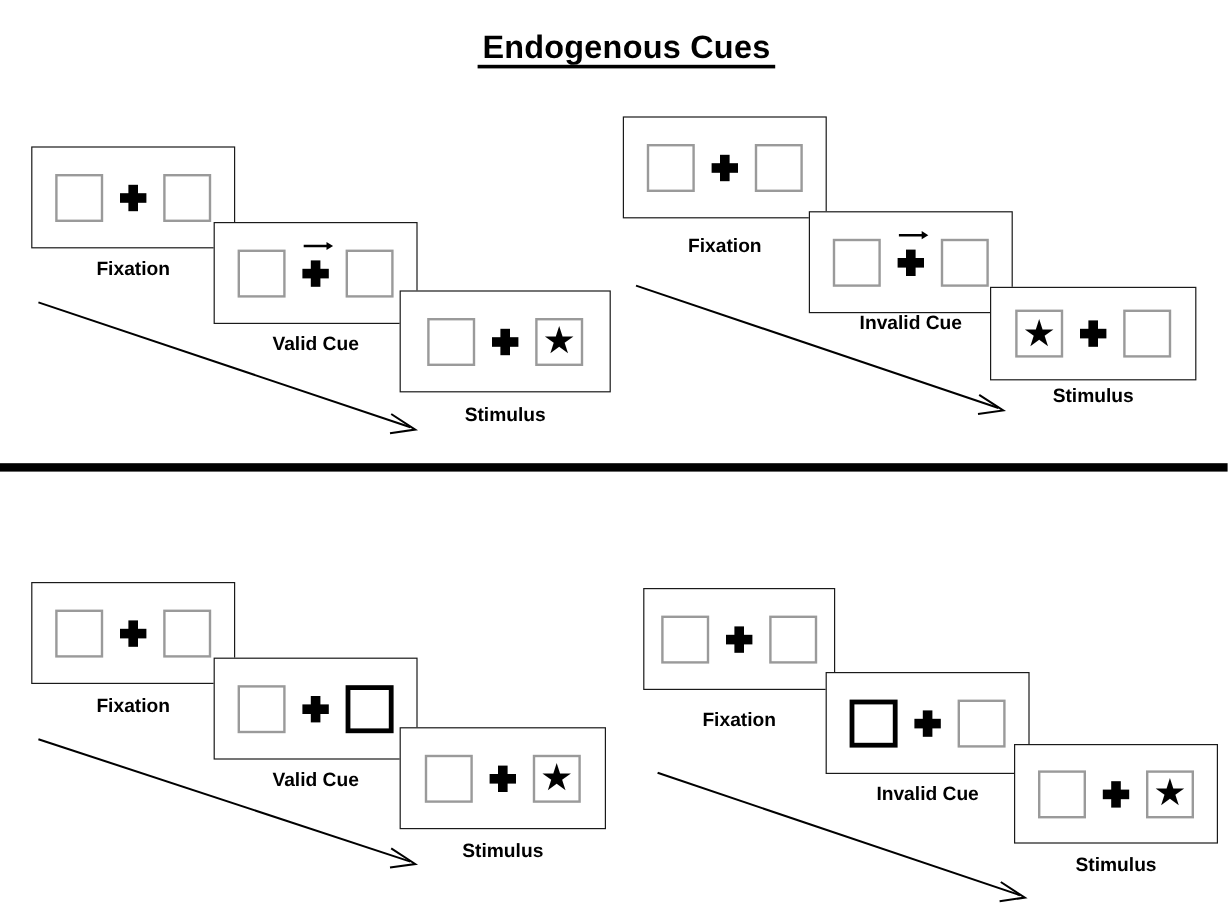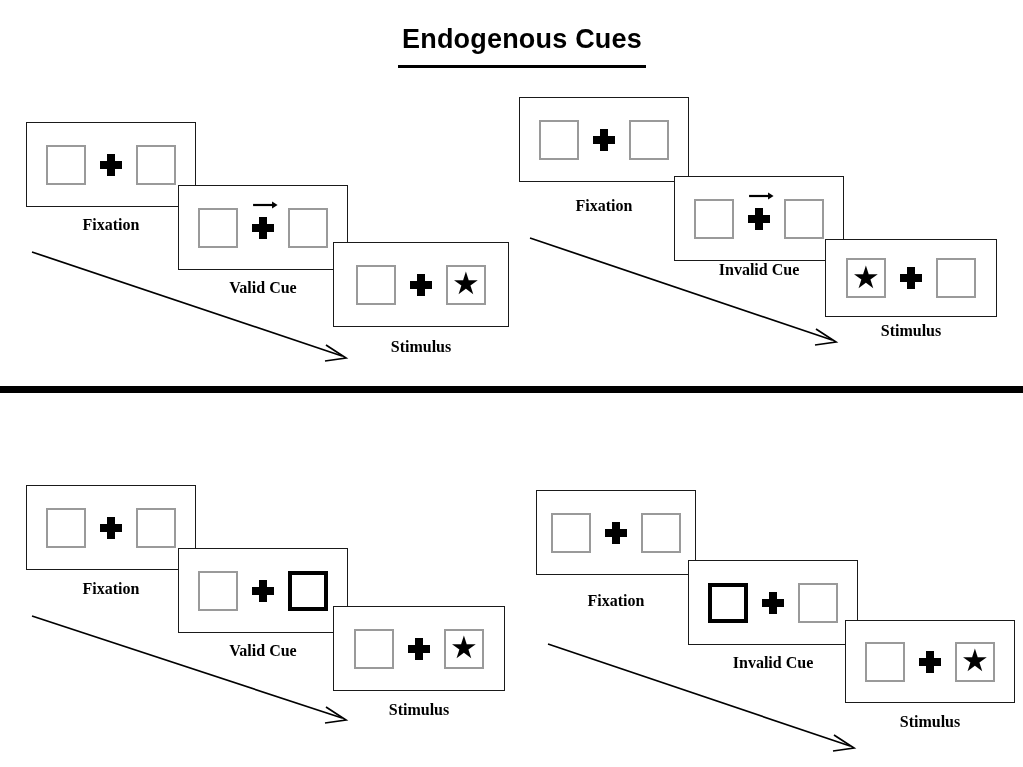--- a/index.html
+++ b/index.html
@@ -14,21 +14,21 @@
   #stage{position:absolute;left:0;top:0;width:1023px;height:767px;}
 
   .section-title{
     position:absolute;
     font-size:27px;
     font-weight:bold;
     letter-spacing:0.2px;
     text-align:center;
     white-space:nowrap;
     border-bottom:3px solid #000;
-    padding-bottom:12px;
+    padding-bottom:1px;
     line-height:1.05;
   }
 
   .divider{
     position:absolute;
     background:#000;
   }
 
   
   .frame{
@@ -91,21 +91,20 @@
     transform:translateX(-42%);
     width:26px;height:10px;
   }
 
   .caption{
     position:absolute;
     font-size:16px;
     font-weight:bold;
     white-space:nowrap;
     text-align:center;
-    font-family:Liberation Serif, serif;
   }
 
   .flow-arrow{
     position:absolute;
     overflow:visible;
   }
 </style>
 </head>
 <body>
 

